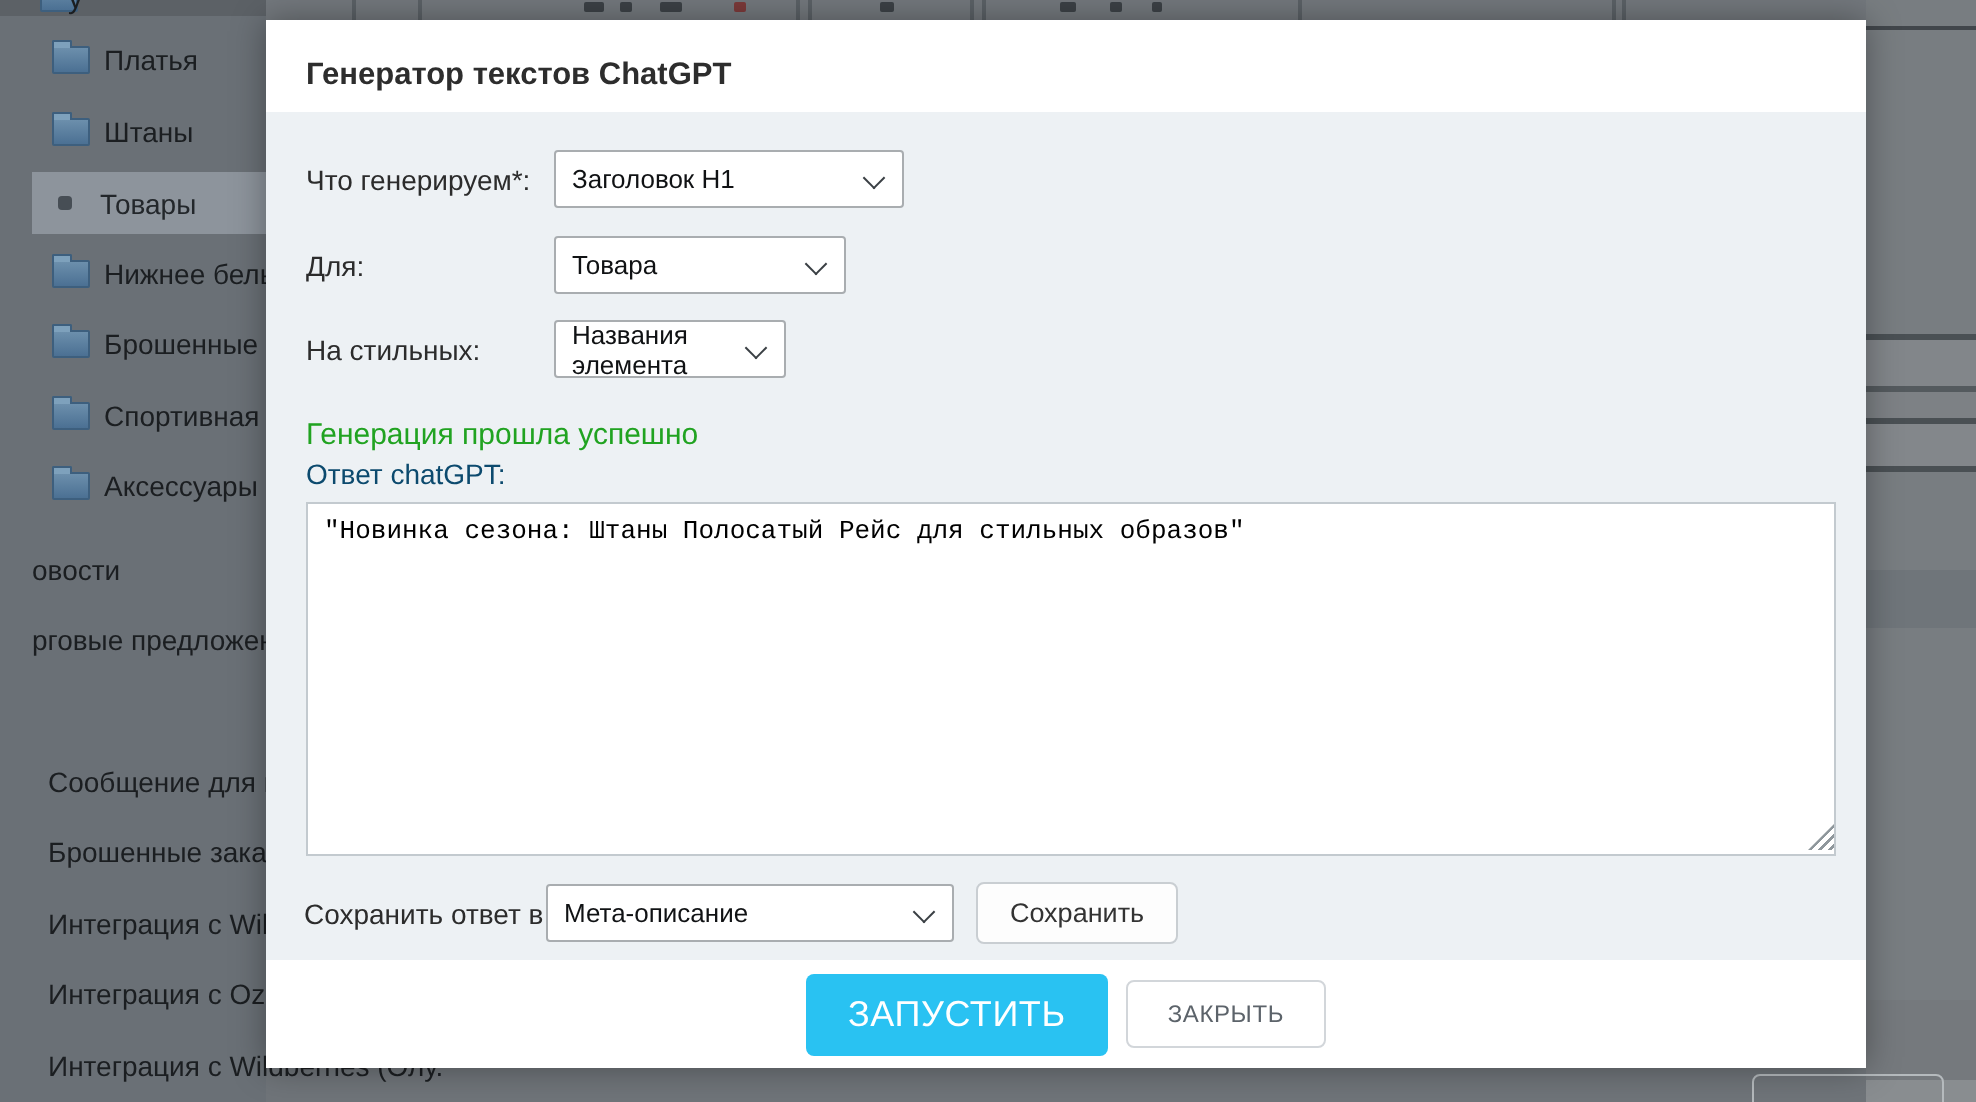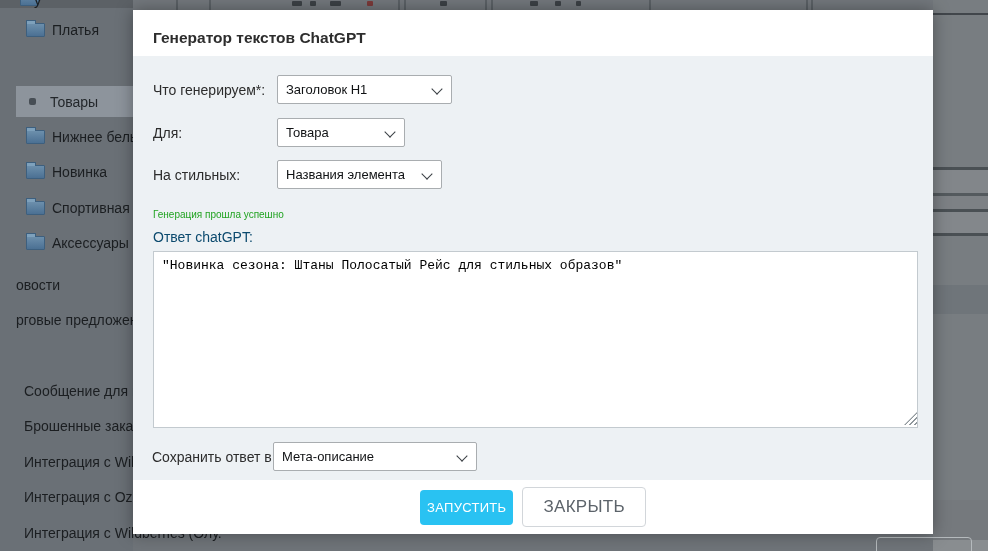--- a/index.html
+++ b/index.html
@@ -40,38 +40,38 @@
   .modal{position:absolute;left:133px;top:10px;width:800px;height:524px;background:#fff;
     box-shadow:0 0 16px rgba(0,0,0,.35);z-index:10;}
   .modal-header{position:absolute;left:0;top:0;right:0;height:46px;background:#fff;padding-left:48px;}
   .modal-title{position:absolute;left:20px;top:19px;font-size:15.5px;font-weight:bold;color:#2d2d2d;}
   .modal-body{position:absolute;left:0;top:46px;right:0;bottom:54px;background:#edf1f4;}
   .flabel{position:absolute;font-size:14px;color:#2c2c2c;}
   .selectbox{position:absolute;height:29px;background:#fff;border:1px solid #a9adb0;border-radius:2px;
     font-size:13px;color:#101214;display:flex;align-items:center;padding-left:8px;box-sizing:border-box;cursor:pointer;}
   .selectbox .chev{position:absolute;right:10px;top:9px;width:7px;height:7px;
     border-right:1.6px solid #3a3f44;border-bottom:1.6px solid #3a3f44;transform:rotate(45deg);}
-  .status-ok{position:absolute;left:20px;top:153px;font-size:10px;color:#21a321;}
+  .status-ok{position:absolute;left:20px;top:153px;font-size:15px;color:#21a321;}
   .answer-label{position:absolute;left:20px;top:173px;font-size:14px;color:#0c4a6e;}
   .answer-area{position:absolute;left:20px;top:195px;width:765px;height:177px;box-sizing:border-box;
     background:#fff;border:1px solid #c3cacf;resize:none;
     font-family:"Liberation Mono", monospace;font-size:13px;line-height:1.45;color:#000;
     padding:5px 8px;outline:none;}
   .resize-handle{position:absolute;left:771px;top:356px;width:13px;height:13px;pointer-events:none;
     background:repeating-linear-gradient(135deg,transparent 0 2px,#8f979c 2px 3.5px);
     clip-path:polygon(100% 0,100% 100%,0 100%);}
   .save-btn{position:absolute;left:355px;top:385px;width:101px;height:31px;background:#fdfdfd;
     border:1px solid #c9ced2;border-radius:4px;font-family:"Liberation Sans",sans-serif;
     font-size:13.5px;color:#333;cursor:pointer;}
   .modal-footer{position:absolute;left:0;bottom:0;right:0;height:54px;background:#fff;
     display:flex;align-items:center;justify-content:center;gap:9px;}
-  .btn-run{background:#29c2f2;color:#fff;border:none;border-radius:4px;padding:10px 7px;
-    font-family:"Liberation Sans",sans-serif;font-size:13px;letter-spacing:.3px;cursor:pointer;}
+  .btn-run{background:#29c2f2;color:#fff;border:none;border-radius:4px;padding:10px 21px;
+    font-family:"Liberation Sans",sans-serif;font-size:18px;letter-spacing:.3px;cursor:pointer;}
   .btn-close{background:#fff;color:#5c636a;border:1px solid #d2d6da;border-radius:4px;padding:9px 20px;
-    font-family:"Liberation Sans",sans-serif;font-size:17px;letter-spacing:.3px;cursor:pointer;}
+    font-family:"Liberation Sans",sans-serif;font-size:12px;letter-spacing:.3px;cursor:pointer;}
 </style>
 </head>
 <body>
 
 <div class="top-strip">
   <div class="divider" style="left:43px"></div>
   <div class="divider" style="left:76px"></div>
   <div class="divider" style="left:265px"></div>
   <div class="divider" style="left:271px"></div>
   <div class="divider" style="left:352px"></div>
@@ -107,31 +107,35 @@
 
 <div class="sidebar">
   <div class="topband"></div>
   <div class="top-fragment-folder folder"></div>
   <span class="top-fragment">у</span>
 
   <div class="side-item" style="top:19px">
     <span class="folder"></span>
     <span class="label">Платья</span>
   </div>
+  <div class="side-item" style="top:55px">
+    <span class="folder"></span>
+    <span class="label">Штаны</span>
+  </div>
   <div class="side-item selected-band" style="top:86px">
     <span class="bullet"></span>
     <span class="label">Товары</span>
   </div>
   <div class="side-item" style="top:126px">
     <span class="folder"></span>
     <span class="label">Нижнее белье</span>
   </div>
   <div class="side-item" style="top:161px">
     <span class="folder"></span>
-    <span class="label">Новинка</span>
+    <span class="label">Брошенные</span>
   </div>
   <div class="side-item" style="top:197px">
     <span class="folder"></span>
     <span class="label">Спортивная Одеж</span>
   </div>
   <div class="side-item" style="top:232px">
     <span class="folder"></span>
     <span class="label">Аксессуары</span>
   </div>
   <div class="side-item section" style="top:274px">
@@ -163,40 +167,41 @@
   </div>
 
   <div class="modal-body">
     <span class="flabel" style="left:20px;top:26px">Что генерируем*:</span>
     <div class="selectbox" style="left:144px;top:19px;width:175px">
       <span>Заголовок H1</span>
       <span class="chev"></span>
     </div>
 
     <span class="flabel" style="left:20px;top:69px">Для:</span>
-    <div class="selectbox" style="left:144px;top:62px;width:128px">
+    <div class="selectbox" style="left:144px;top:62px;width:146px">
       <span>Товара</span>
       <span class="chev"></span>
     </div>
 
     <span class="flabel" style="left:20px;top:111px">На стильных:</span>
-    <div class="selectbox" style="left:144px;top:104px;width:165px">
+    <div class="selectbox" style="left:144px;top:104px;width:116px">
       <span>Названия элемента</span>
       <span class="chev"></span>
     </div>
 
     <div class="status-ok">Генерация прошла успешно</div>
     <div class="answer-label">Ответ chatGPT:</div>
     <textarea class="answer-area" spellcheck="false" style="">"Новинка сезона: Штаны Полосатый Рейс для стильных образов"</textarea>
     <div class="resize-handle"></div>
 
     <span class="flabel" style="left:19px;top:393px">Сохранить ответ в</span>
     <div class="selectbox" style="left:140px;top:386px;width:204px">
       <span>Мета-описание</span>
       <span class="chev"></span>
     </div>
+    <button class="save-btn">Сохранить</button>
   </div>
 
   <div class="modal-footer">
     <button class="btn-run">ЗАПУСТИТЬ</button>
     <button class="btn-close">ЗАКРЫТЬ</button>
   </div>
 </div>
 
 </body></html>

